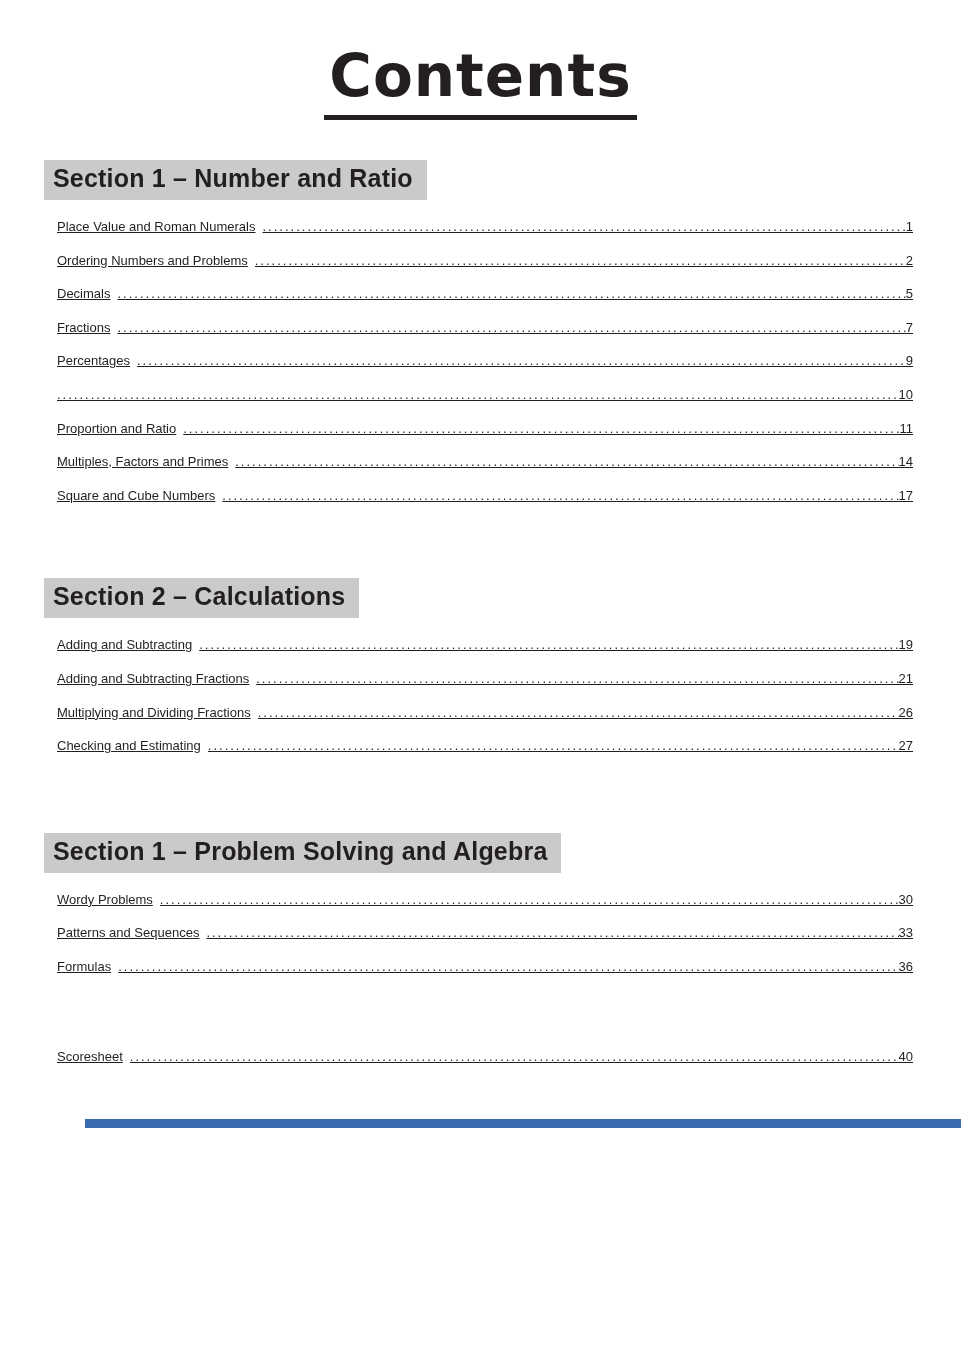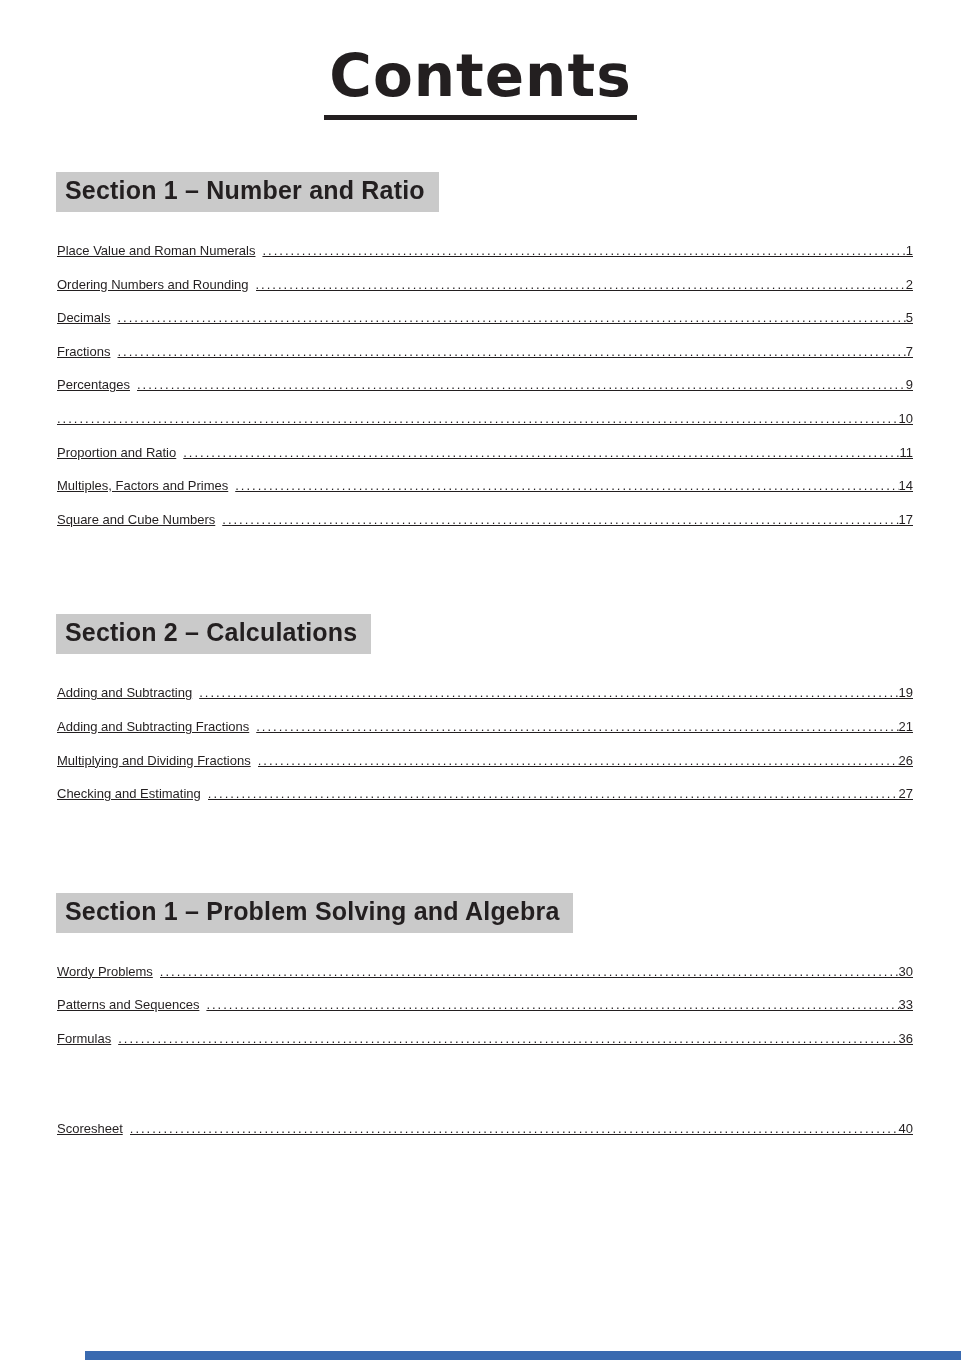--- a/index.html
+++ b/index.html
@@ -4,21 +4,21 @@
 <style>
   :root{
     --text:#231f20;
     --heading-bg:#cacaca;
     --bottom-bar:#3a6ab0;
   }
   html,body{margin:0;padding:0;background:#ffffff;}
   .page{
     position:relative;
     width:961px;
-    height:1360px;
+    height:1128px;
     background:#ffffff;
     overflow:hidden;
     font-family:"Liberation Sans", sans-serif;
     color:var(--text);
   }
   .title-wrap{
     padding-top:42px;
     text-align:center;
   }
   .title{
@@ -33,21 +33,21 @@
     font-family:"DejaVu Sans","Liberation Sans",sans-serif;
   }
   .toc-section{
     margin:0 48px 0 44px;
   }
   .toc-section.s0{margin-top:40px;}
   .toc-section.s1{margin-top:66px;}
   .toc-section.s2{margin-top:70px;}
   .section-heading{
     display:inline-block;
-    margin:12px;
+    margin:0;
     background:var(--heading-bg);
     font-size:25px;
     font-weight:bold;
     letter-spacing:0.2px;
     padding:4px 14px 7px 9px;
     color:var(--text);
   }
   ul.entries{
     list-style:none;
     margin:10px 0 0 13px;
@@ -99,21 +99,21 @@
   <main id="toc">
       <section class="toc-section s0">
     <h2 class="section-heading">Section 1 – Number and Ratio</h2>
     <ul class="entries">
           <li class="entry">
     <span class="entry-label">Place Value and Roman Numerals</span>
     <span class="leader"></span>
     <span class="entry-page">1</span>
   </li>
           <li class="entry">
-    <span class="entry-label">Ordering Numbers and Rounding</span>
+    <span class="entry-label">Ordering Numbers and Problems</span>
     <span class="leader"></span>
     <span class="entry-page">2</span>
   </li>
           <li class="entry">
     <span class="entry-label">Decimals</span>
     <span class="leader"></span>
     <span class="entry-page">5</span>
   </li>
           <li class="entry">
     <span class="entry-label">Fractions</span>

